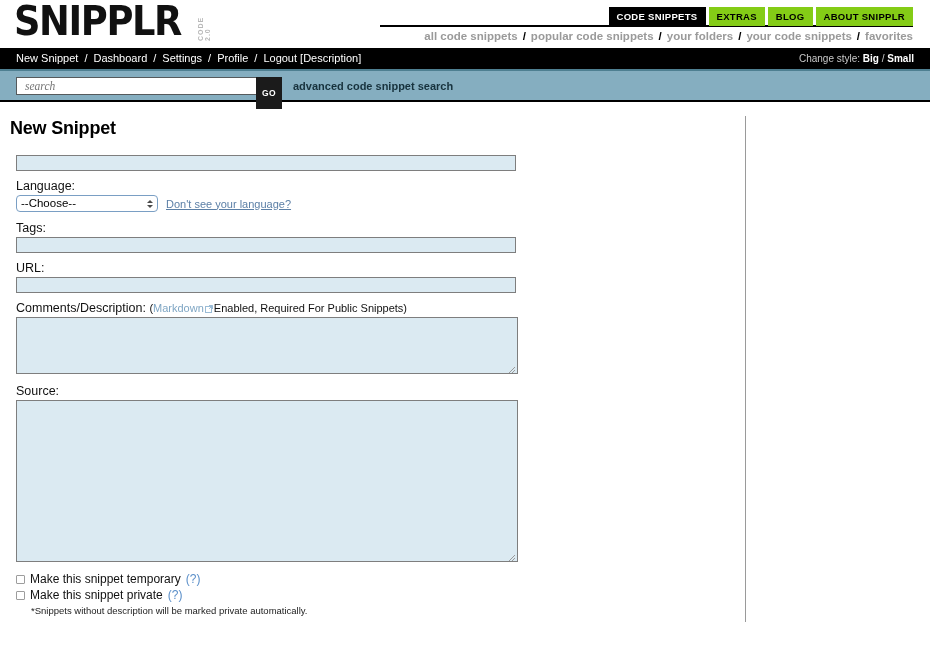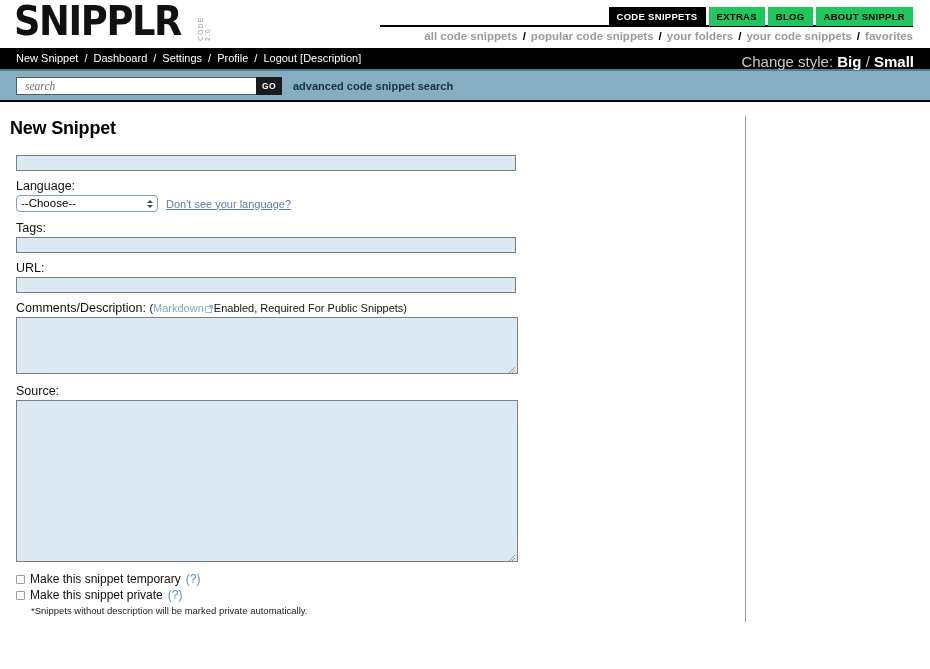--- a/index.html
+++ b/index.html
@@ -59,21 +59,21 @@
     top: 7px;
     display: flex;
     gap: 3px;
     align-items: center;
   }
   .tab {
     font-size: 9.5px;
     font-weight: bold;
     letter-spacing: 0.3px;
     padding: 4px 8px 4px 8px;
-    background: #22c55e;
+    background: #84cc16;
     color: #000000;
     line-height: 11px;
     white-space: nowrap;
     cursor: pointer;
   }
   .tab.active {
     background: #000000;
     color: #ffffff;
   }
 
@@ -129,21 +129,21 @@
     color: #ffffff;
     text-decoration: none;
     cursor: pointer;
     white-space: nowrap;
   }
   .navbar-left .sep { color: #ffffff; }
   .navbar-right {
     position: absolute;
     right: 16px;
     top: 4px;
-    font-size: 15px;
+    font-size: 10px;
     color: #c9c9c9;
     white-space: nowrap;
   }
   .navbar-right a {
     color: #ffffff;
     text-decoration: none;
     font-weight: bold;
     cursor: pointer;
   }
 
@@ -167,21 +167,21 @@
     font-size: 11.5px;
     color: #333333;
     padding: 1px 8px;
     box-sizing: content-box;
   }
   .go-btn {
     position: absolute;
     left: 256px;
     top: 6px;
     width: 26px;
-    height: 18px;
+    height: 32px;
     background: #1b1b1b;
     color: #ffffff;
     font-size: 8.5px;
     font-weight: bold;
     letter-spacing: 0.5px;
     display: flex;
     align-items: center;
     justify-content: center;
     border: 0;
     cursor: pointer;

